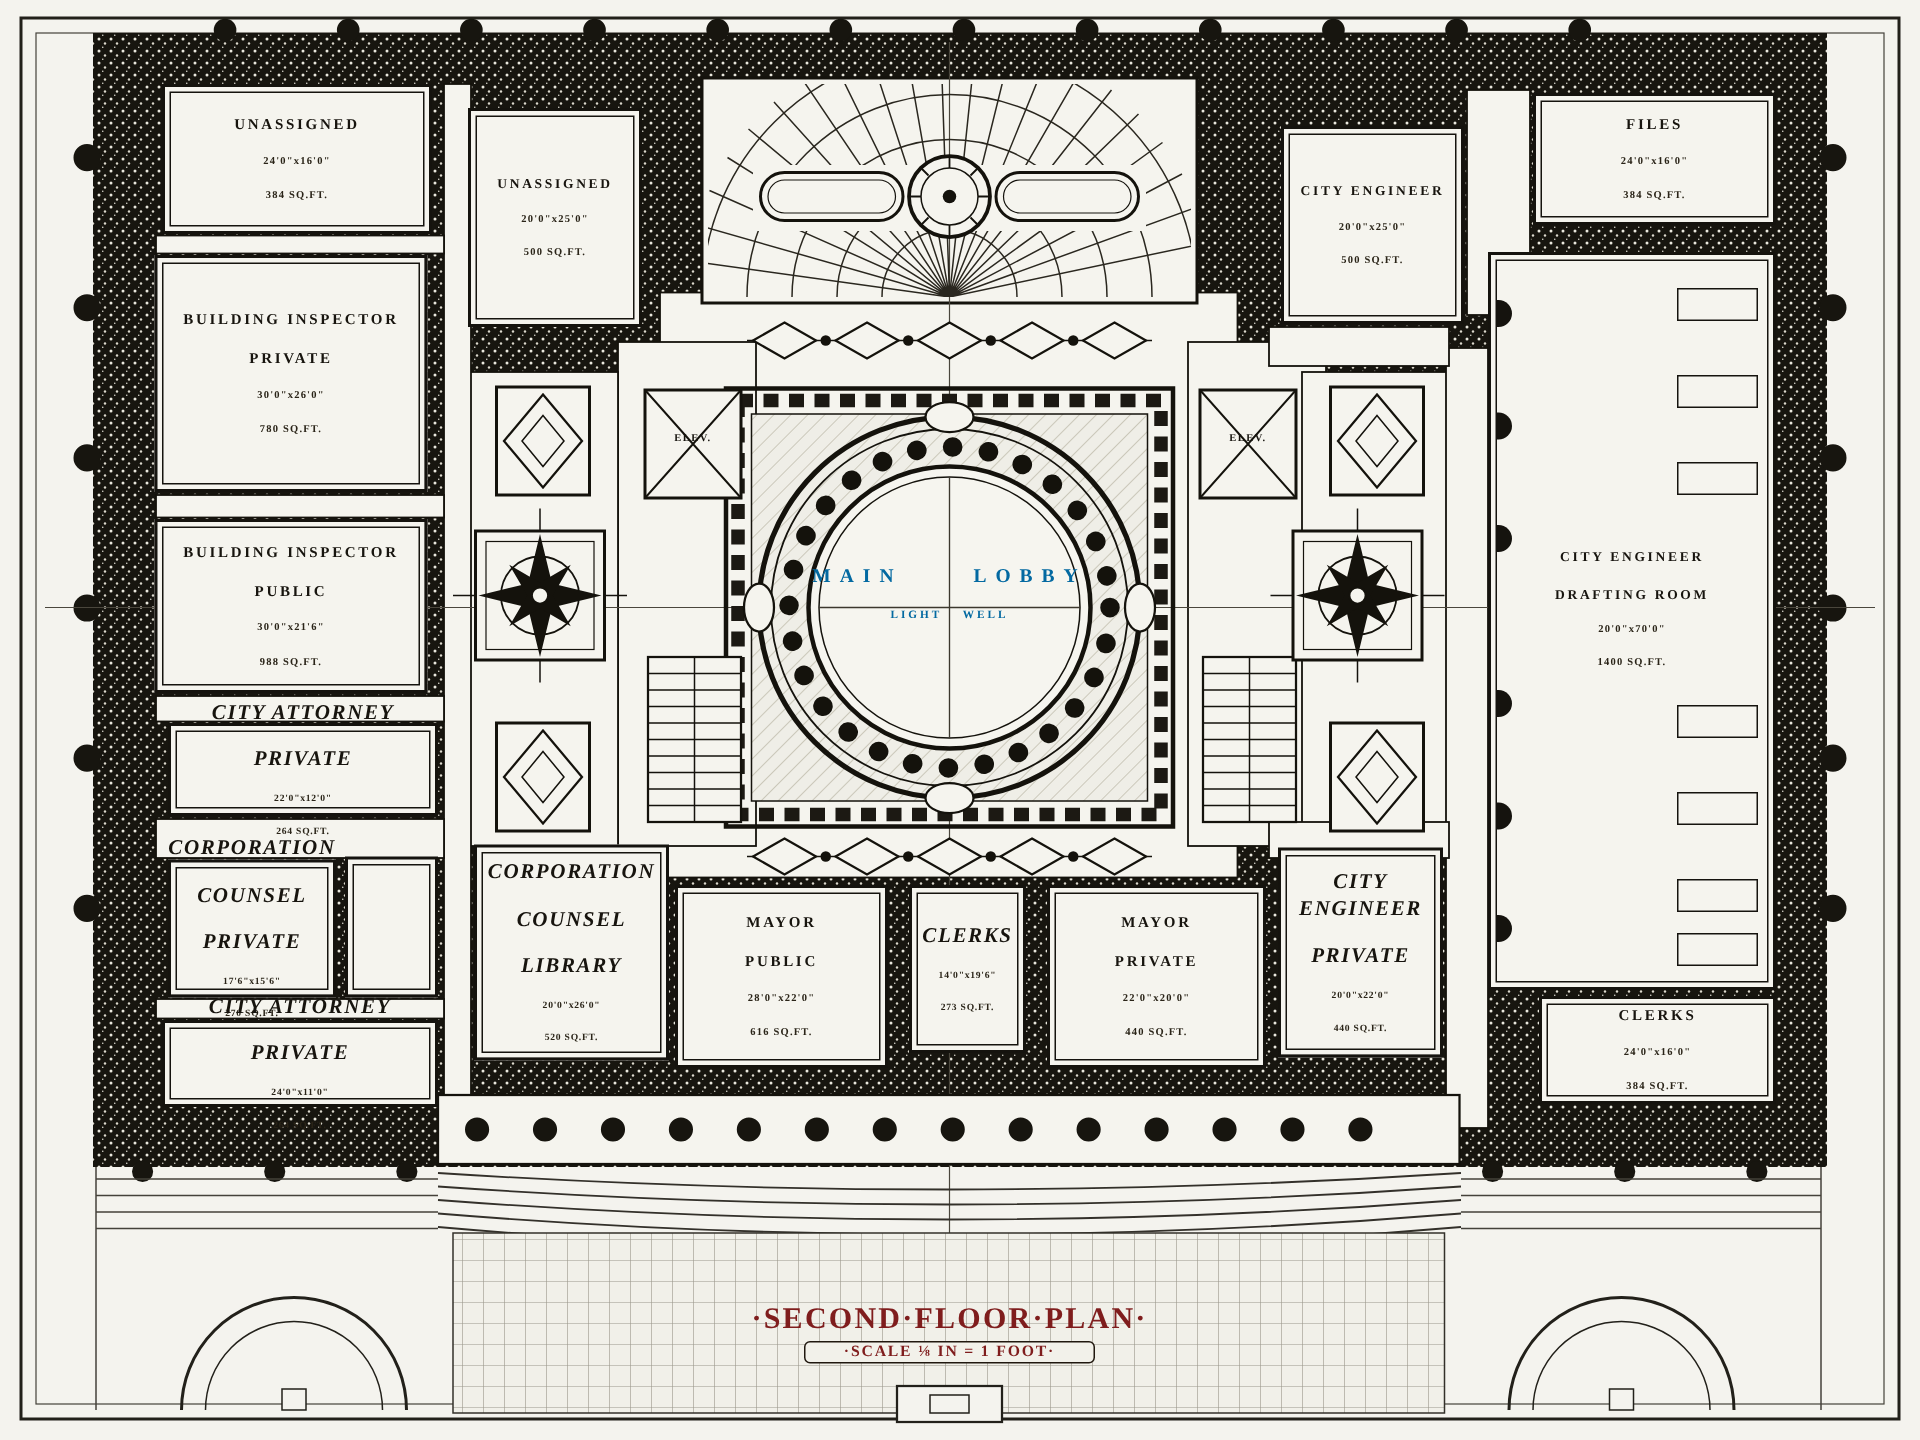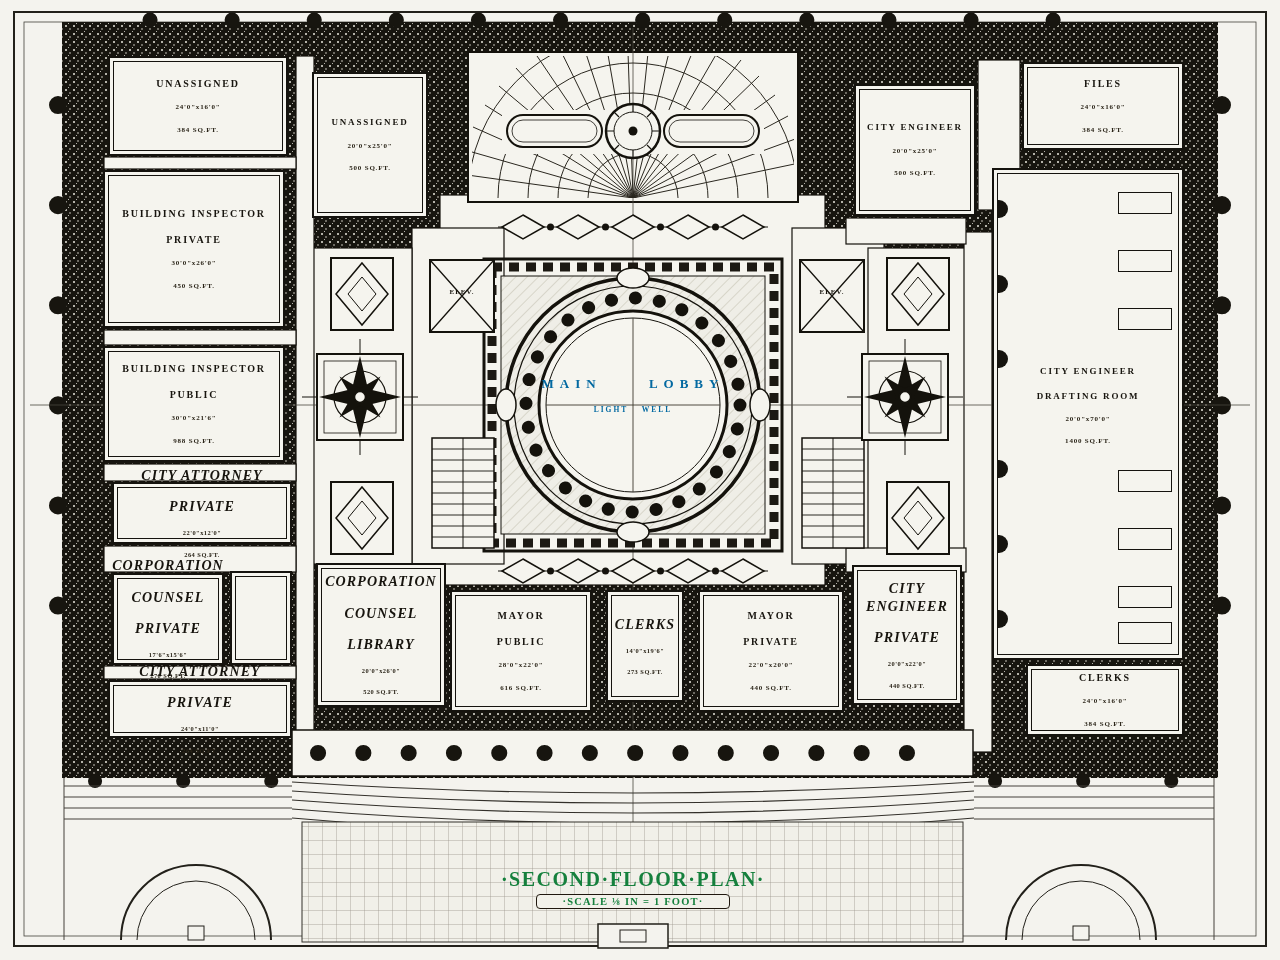--- a/index.html
+++ b/index.html
@@ -21,21 +21,21 @@
   .dlbl{position:absolute;left:0;right:0;top:196px;}
   .dtable{position:absolute;right:10px;width:52px;height:20px;background:#f5f4ee;border:1.5px solid #15130e;}
   .niche{position:absolute;left:4px;width:10px;height:18px;background:#15130e;border-radius:0 9px 9px 0;}
   
   .lobby-label{position:absolute;left:513px;top:376px;width:240px;text-align:center;color:#0369a1;}
   .lobby-main{font-weight:bold;font-size:13px;letter-spacing:6px;word-spacing:38px;}
   .lobby-sub{font-weight:bold;font-size:7.5px;letter-spacing:2px;word-spacing:10px;margin-top:13px;}
   .elev-label{position:absolute;width:64px;text-align:center;font-weight:bold;font-size:7px;
               letter-spacing:1px;color:#17140e;}
   
-  .title-block{position:absolute;left:433px;top:868px;width:400px;text-align:center;color:#15803d;}
+  .title-block{position:absolute;left:433px;top:868px;width:400px;text-align:center;color:#7f1d1d;}
   .plan-title{font-weight:bold;font-size:20px;letter-spacing:1.5px;}
   .plan-scale{display:inline-block;border:1.5px solid #20180f;border-radius:4px;padding:1px 26px;
               font-weight:bold;font-size:10.5px;letter-spacing:1.2px;margin-top:3px;background:#f2f1ea;}
 </style>
 </head>
 <body>
 
 <div class="sheet">
 
 <svg width="1280" height="960" viewBox="0 0 1280 960">
@@ -237,21 +237,21 @@
     <span class="rd">24'0"x16'0"</span>
     <span class="rd">384 SQ.FT.</span>
   </div>
 </div>
 
 <div class="room" style="left:103px;top:170px;width:182px;height:158px">
   <div class="lbl">
     <span class="rn">BUILDING INSPECTOR</span>
     <span class="rn">PRIVATE</span>
     <span class="rd">30'0"x26'0"</span>
-    <span class="rd">450 SQ.FT.</span>
+    <span class="rd">780 SQ.FT.</span>
   </div>
 </div>
 
 <div class="room" style="left:103px;top:346px;width:182px;height:116px">
   <div class="lbl">
     <span class="rn">BUILDING INSPECTOR</span>
     <span class="rn">PUBLIC</span>
     <span class="rd">30'0"x21'6"</span>
     <span class="rd">988 SQ.FT.</span>
   </div>

